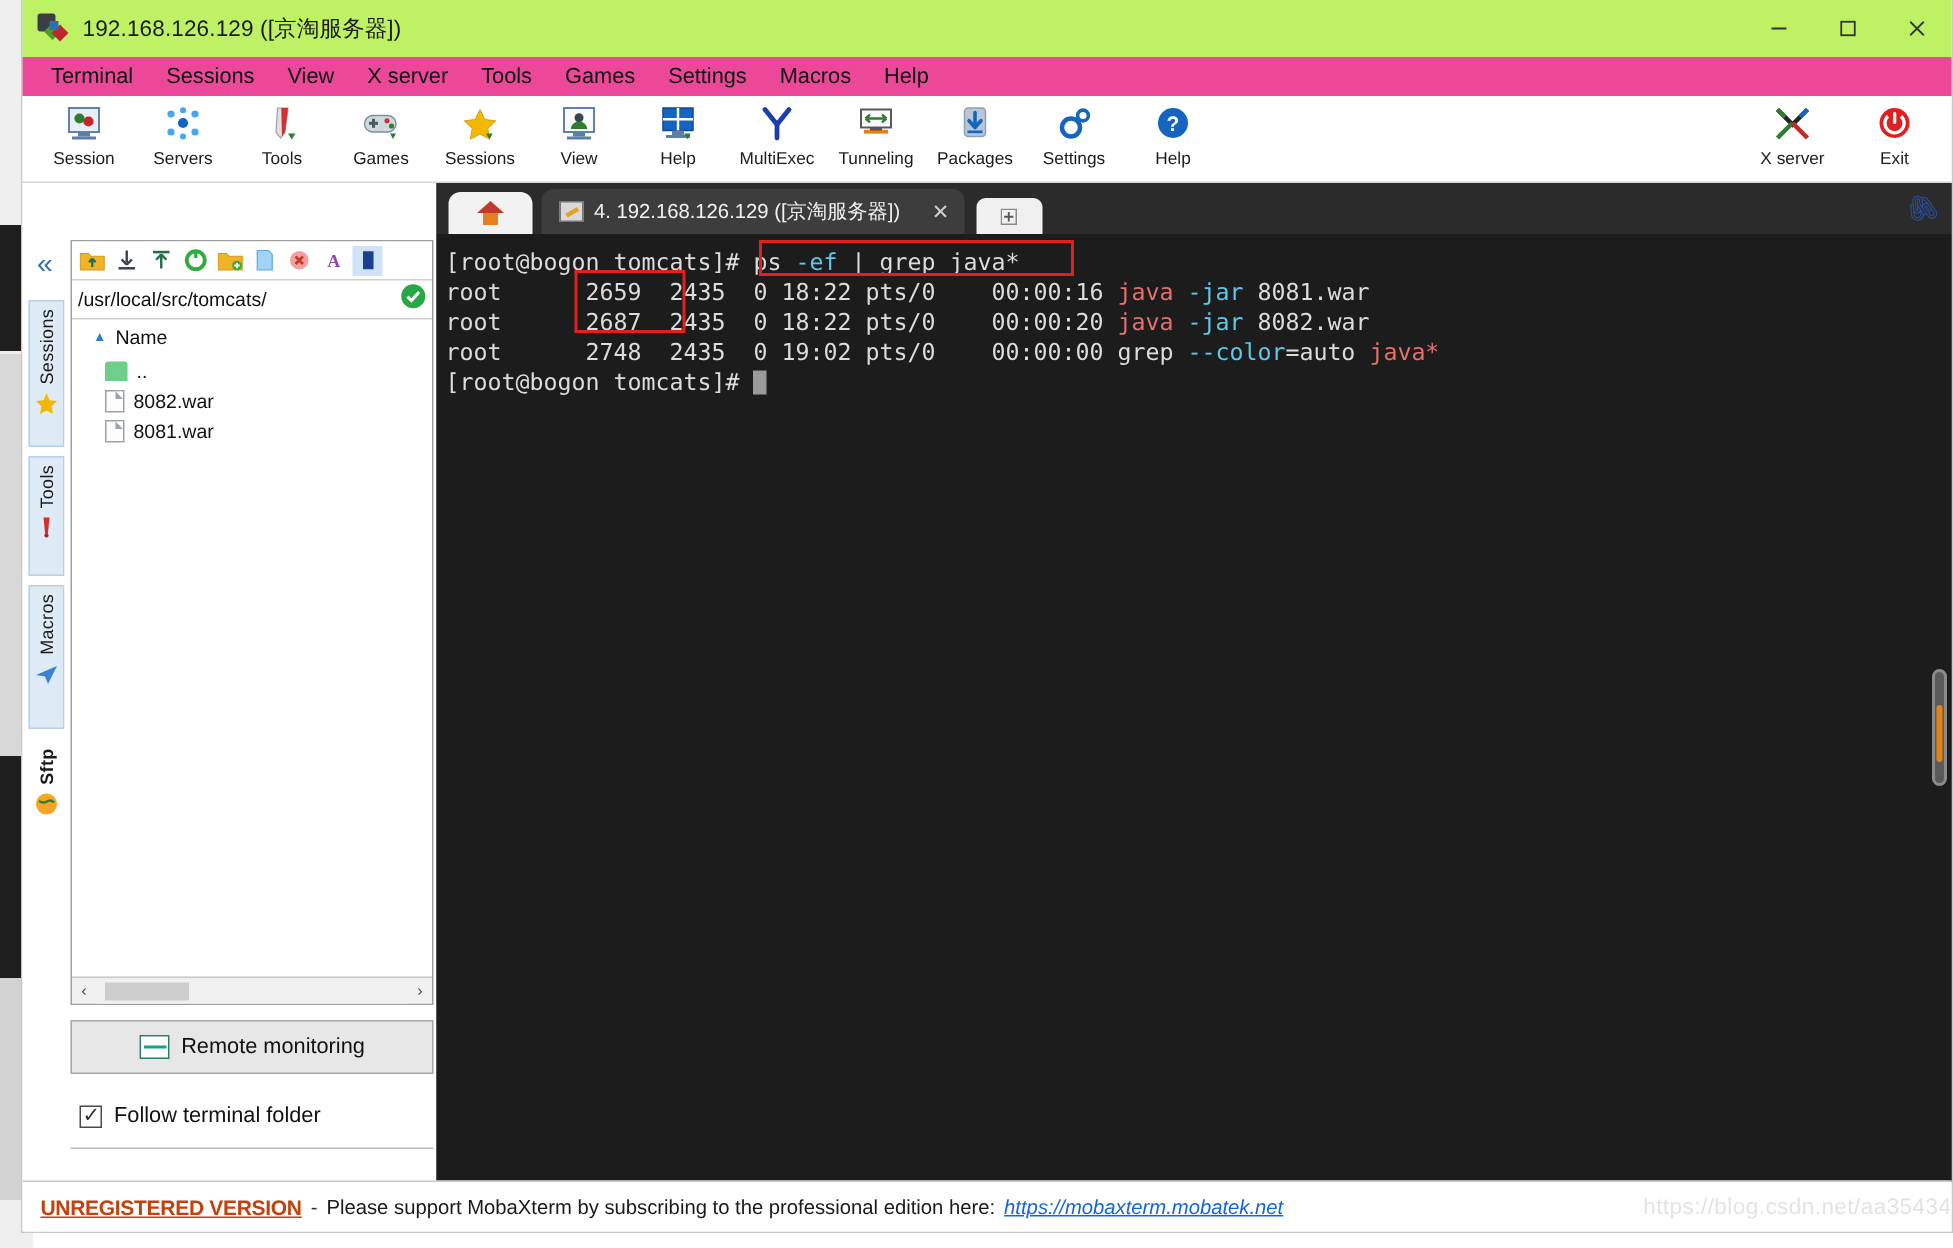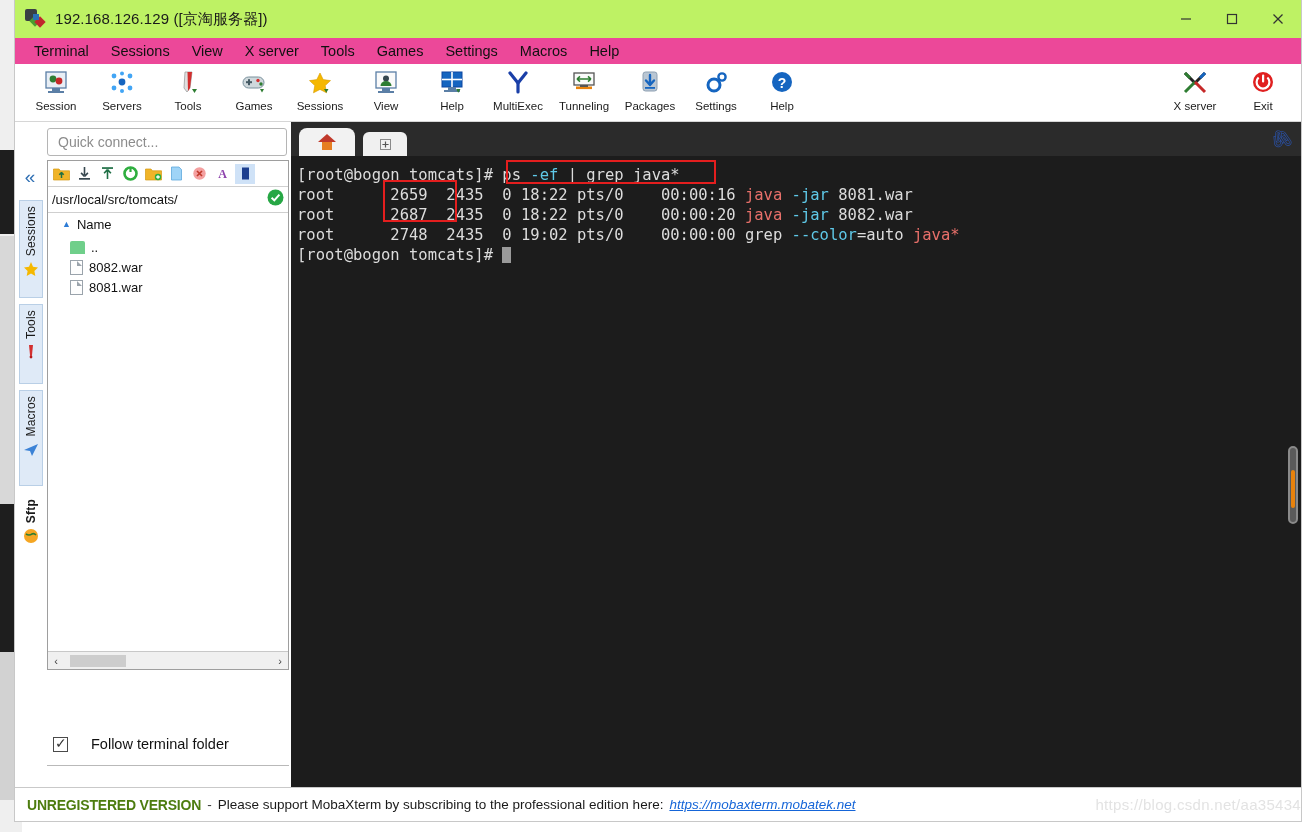--- a/index.html
+++ b/index.html
@@ -89,21 +89,21 @@
   .hs-arrow { width:16px; text-align:center; font-size:11px; color:#444; }
   .hs-track { flex:1; height:16px; position:relative; background:#f0f0f0; }
   .hs-thumb { position:absolute; left:6px; top:2px; width:56px; height:12px; background:#cdcdcd; }
 
   .remote-mon {
     position:absolute; left:4px; right:2px; bottom:72px; height:36px; background:#e7e7e7; border:1px solid #a7a7a7;
     display:flex; align-items:center; justify-content:center; gap:8px; font-size:14.5px; color:#111;
   }
   .mon-ico { width:20px; height:16px; background:#fff; border:1px solid #2e7d6e; position:relative; }
   .mon-ico::before { content:""; position:absolute; left:2px; top:6px; width:15px; height:2px; background:#16a085; }
-  .follow-row { position:absolute; left:10px; bottom:36px; display:flex; align-items:center; gap:23px; font-size:14.5px; color:#111; }
+  .follow-row { position:absolute; left:10px; bottom:36px; display:flex; align-items:center; gap:8px; font-size:14.5px; color:#111; }
   .cbox { width:15px; height:15px; border:1px solid #4a4a4a; background:#fff; position:relative; }
   .cbox::after { content:"✓"; position:absolute; left:1px; top:-3px; font-size:14px; color:#333; }
   .lp-bottom-border { position:absolute; left:4px; right:2px; bottom:22px; height:1px; background:#b9b9b9; }
 
   
   .termarea { position:absolute; left:276px; top:0; right:0; bottom:0; background:#1c1c1c; }
   .tabstrip { height:34px; background:#2b2b2b; position:relative; display:flex; align-items:flex-end; }
   .tab-home {
     width:56px; height:28px; background:#f2f2f2; border-radius:8px 8px 0 0; margin-left:8px;
     display:flex; align-items:center; justify-content:center;
@@ -138,21 +138,21 @@
 
   .term-scroll { position:absolute; right:1px; top:34px; bottom:0; width:14px; background:#1c1c1c; }
   .ts-thumb { position:absolute; left:2px; top:290px; width:10px; height:78px; border:2px solid #8a8a8a; border-radius:5px; background:#5a5a5a; }
   .ts-thumb::after { content:""; position:absolute; left:1px; top:22px; right:1px; height:38px; background:#e8820c; border-radius:2px; }
 
   
   .statusbar {
     position:absolute; left:0; right:0; bottom:0; height:34px; background:#ffffff;
     border-top:1px solid #c9c9c9; display:flex; align-items:center; padding-left:12px; gap:6px;
   }
-  .st-bold { font-weight:bold; font-size:14px; color:#4d7c0f; letter-spacing:-.2px; }
+  .st-bold { font-weight:bold; font-size:14px; color:#c2410c; letter-spacing:-.2px;text-decoration:underline; }
   .st-dash { font-size:13.5px; color:#333; }
   .st-txt  { font-size:13.5px; color:#1a1a1a; }
   .st-link { font-size:13.5px; color:#1565d8; text-decoration:underline;font-style:italic; }
   .watermark { position:absolute; right:0; bottom:8px; font-size:15px; color:#e3e3e3; letter-spacing:.3px; }
 </style>
 </head>
 <body>
 
 <div id="root">
 
@@ -422,21 +422,20 @@
             <svg width="16" height="16" viewBox="0 0 16 16">
                 <circle cx="8" cy="8" r="7" fill="#f5a623"></circle>
                 <path d="M3 6 q3 2 6 0 q2 -1 4 1" stroke="#2e7d32" stroke-width="1.6" fill="none"></path>
               </svg>
           </div>
         </div>
       </div>
 
       <div class="leftpanel">
 
-        <div class="quick-connect">Quick connect...</div>
 
         <div class="browser">
 
           <div class="br-toolbar">
             <div class="br-ico">
               <svg width="17" height="15" viewBox="0 0 17 15">
                   <path d="M0.5 3 L6 3 L7.5 4.8 L16.5 4.8 L16.5 14 L0.5 14 Z" fill="#f0b429" stroke="#d49a12" stroke-width="0.7"></path>
                   <path d="M8.5 12 L8.5 7 M8.5 6.4 l-2.2 2.4 M8.5 6.4 l2.2 2.4" stroke="#1f6f45" stroke-width="1.5" fill="none"></path>
                 </svg>
             </div>
@@ -520,36 +519,47 @@
 
           <div class="br-hscroll">
             <div class="hs-arrow">‹</div>
             <div class="hs-track">
                 <div class="hs-thumb"></div>
               </div>
             <div class="hs-arrow">›</div>
           </div>
         </div>
 
+        <div class="remote-mon">
+          <span class="mon-ico"></span>
+          <span>Remote monitoring</span>
+        </div>
 
         <div class="follow-row">
           <span class="cbox"></span>
           <span>Follow terminal folder</span>
         </div>
         <div class="lp-bottom-border"></div>
       </div>
 
       <div class="termarea">
 
         <div class="tabstrip">
           <div class="tab-home">
             <div class="home-ico">
                 <div class="roof"></div>
                 <div class="base"></div>
               </div>
+          </div>
+          <div class="tab-active">
+            <span class="key-ico">
+                <span></span>
+              </span>
+            <span>4. 192.168.126.129 ([京淘服务器])</span>
+            <span class="tab-close">✕</span>
           </div>
           <div class="tab-new">
             <svg width="11" height="11" viewBox="0 0 11 11">
                 <rect x="0.5" y="0.5" width="10" height="10" fill="none" stroke="#8a8a8a"></rect>
                 <path d="M5.5 2.4 v6.2 M2.4 5.5 h6.2" stroke="#555" stroke-width="1.2"></path>
               </svg>
           </div>
           <div class="clip-ico">🖇</div>
         </div>
 

